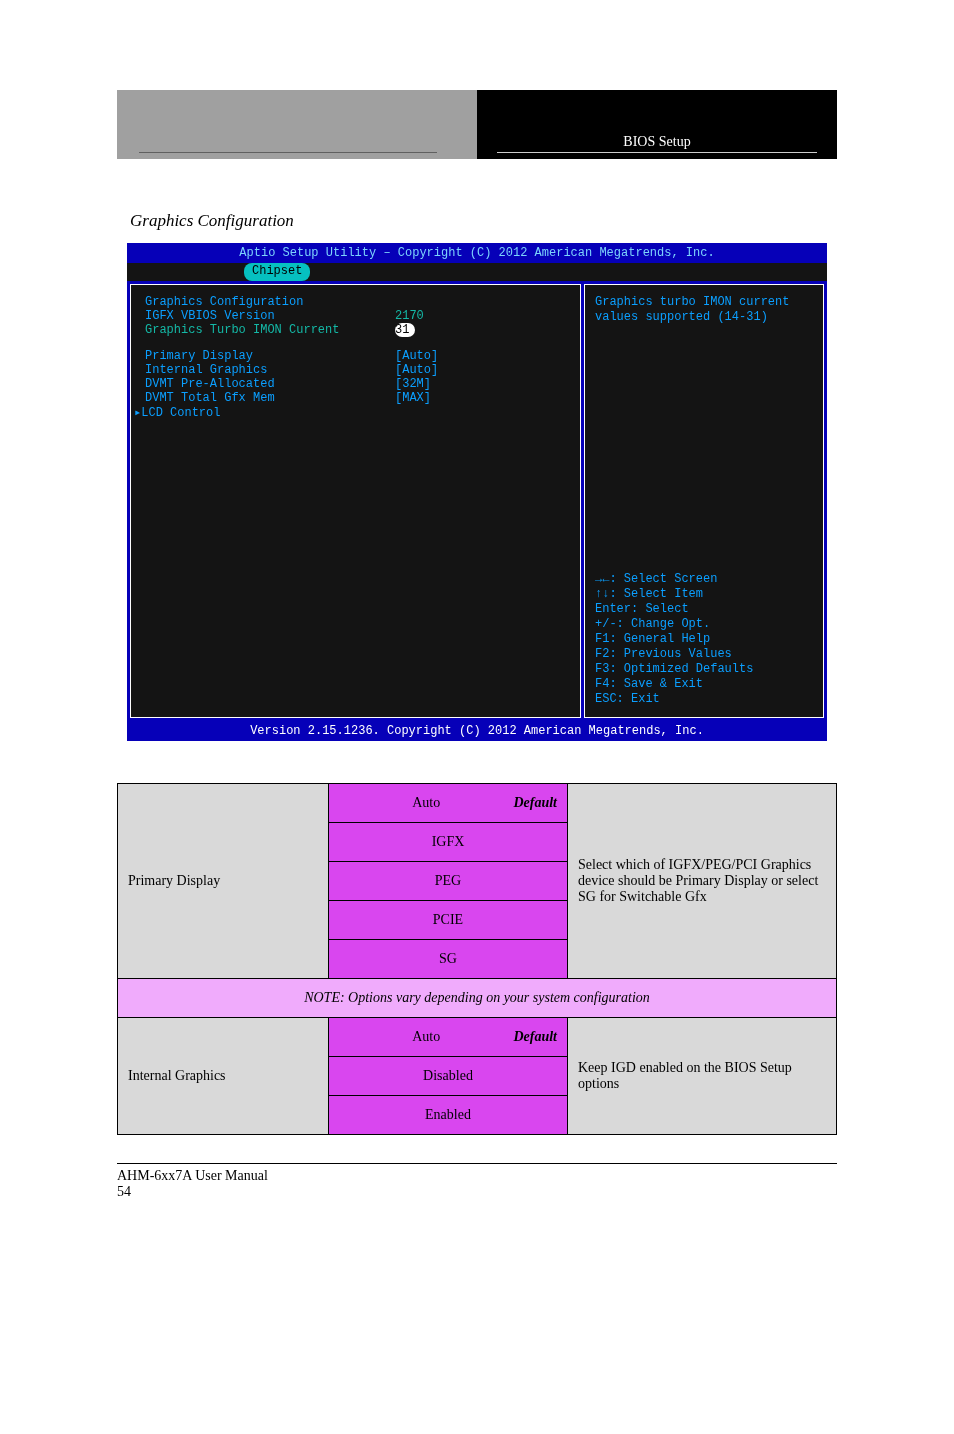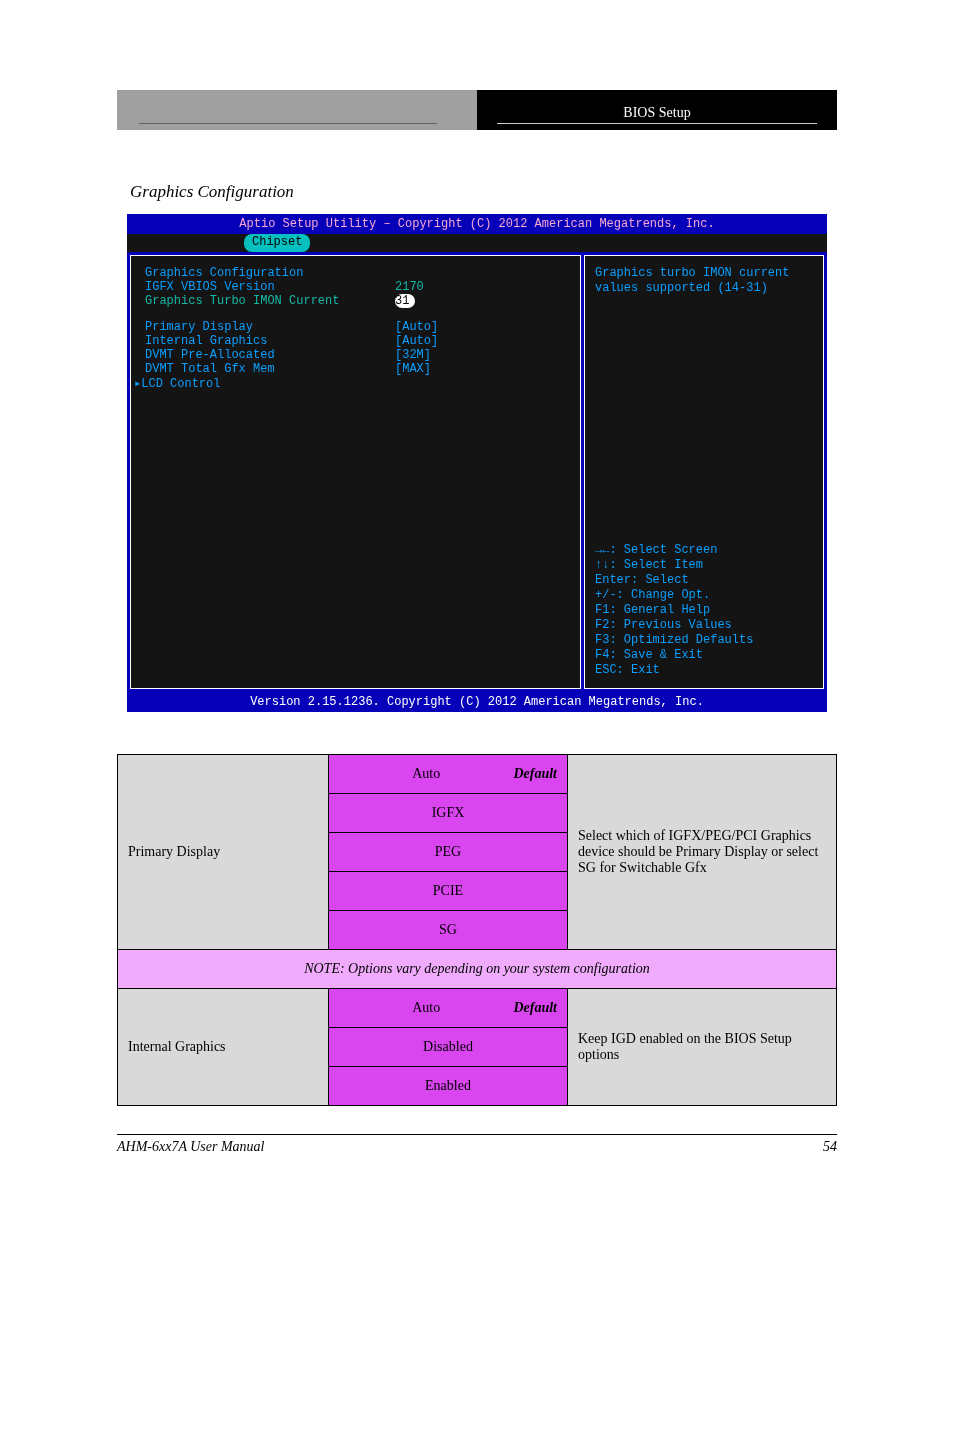--- a/index.html
+++ b/index.html
@@ -13,21 +13,21 @@
     width: 954px;
     margin: 0 auto;
     background: #fff;
     box-sizing: border-box;
     padding: 0 0 40px 0;
   }
   .header-bar {
     width: 720px;
     margin: 90px auto 4px auto;
     display: flex;
-    height: 40px;
+    height: 69px;
   }
   .header-left {
     flex: 1;
     background: #a0a0a0;
     display: flex;
     align-items: flex-end;
     padding: 0 0 6px 0;
   }
   .header-left-inner {
     width: 298px;
@@ -58,21 +58,21 @@
   
   .bios {
     width: 700px;
     margin: 0 auto;
     box-sizing: border-box;
     font-family: "Courier New", monospace;
     font-size: 12px;
   }
   .bios-topbar {
     background: #0600b8;
-    color: #f9a8d4;
+    color: #7dd3fc;
     text-align: center;
     padding: 3px 0;
   }
   .bios-tab {
     background: #141414;
     height: 18px;
     display: flex;
     padding-left: 117px;
   }
   .bios-tab-active {
@@ -144,22 +144,22 @@
   table.settings td.col3 { background:#d9d9d9; }
   table.settings tr.fullrow td { background:#f0abfc; text-align:center; font-style:italic; }
   .default { font-weight: bold; font-style: italic; }
   .page-footer {
     width: 720px;
     margin: 28px auto 0 auto;
     border-top: 1px solid #000;
     padding-top: 4px;
     display: flex;
     justify-content: space-between;
-    font-style: italic;
     font-size: 14px;
+    flex-direction: column;
   }
 </style>
 </head>
 <body>
 
 <div class="page">
 
   <div class="header-bar">
     <div class="header-left">
       <div class="header-left-inner"></div>

